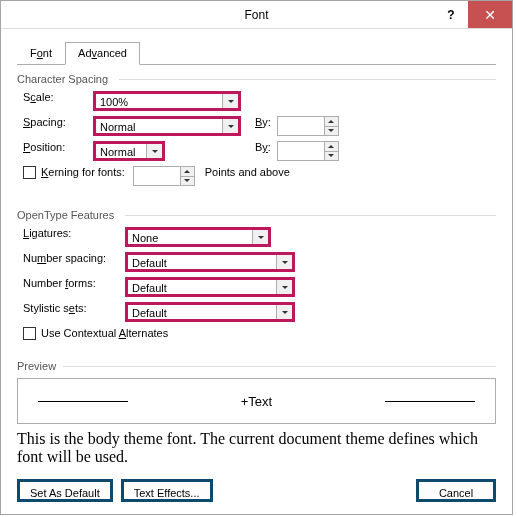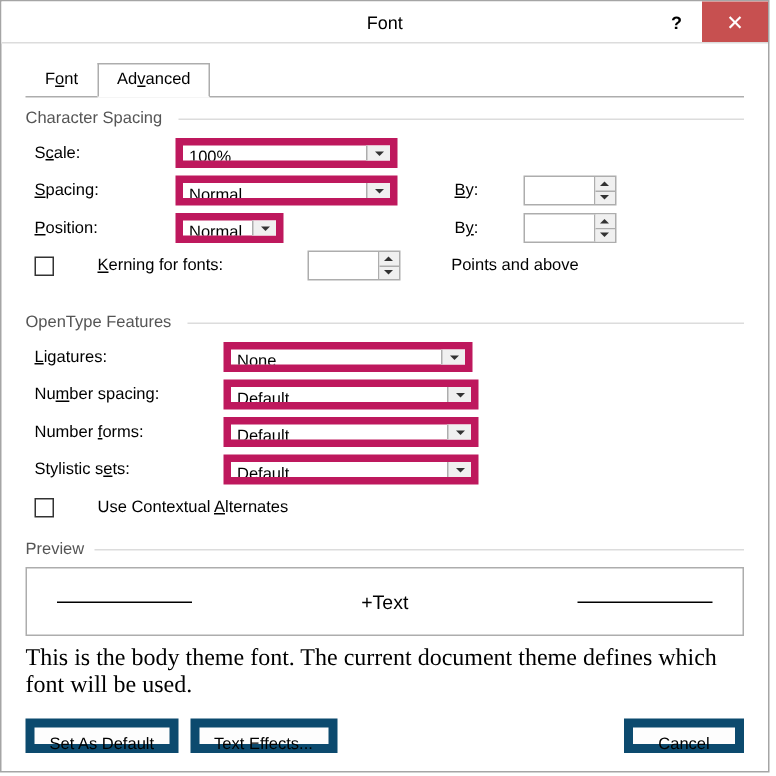--- a/index.html
+++ b/index.html
@@ -84,34 +84,32 @@
   .group-label::after {
     content: "";
     position: absolute;
     left: var(--line-start, 100px);
     right: 0;
     top: 50%;
     border-top: 1px solid #dcdcdc;
   }
   .row {
     display: flex;
-    align-items: center;
     margin: 3px 0 3px 6px;
     height: 22px;
-    gap: 24px;
   }
   .lbl {
     width: 70px;
   }
   .lbl-wide {
     width: 102px;
   }
   .combo {
     display: inline-flex;
-    border: 5px solid #be185d;
+    border: 3px solid #be185d;
     background: #fff;
     height: 20px;
   }
   .combo .val {
     padding: 2px 4px;
     flex: 1;
     overflow: hidden;
   }
   .combo .arrow {
     width: 16px;
@@ -189,21 +187,21 @@
   .preview-text {
     font-size: 13px;
   }
   .footer {
     position: absolute;
     left: 16px; right: 16px; bottom: 12px;
     display: flex;
     gap: 8px;
   }
   .pushbtn {
-    border: 6px solid #0c4a6e;
+    border: 3px solid #0c4a6e;
     background: #fdfdfd;
     padding: 4px 10px;
     min-width: 80px;
     text-align: center;
     cursor: default;
     height: 23px;
     line-height: 14px;
   }
   .pushbtn.default {
     border: 1px solid #0078d7;
@@ -293,21 +291,21 @@
       </div>
       <span style="margin-left:10px">Points and above</span>
     </div>
 
     <div style="height:18px"></div>
 
     <div class="group-label" style="--line-start:108px">OpenType Features</div>
 
     <div class="row">
       <span class="lbl-wide"><span class="underline">L</span>igatures:</span>
-      <div class="combo" style="width:166px">
+      <div class="combo" style="width:146px">
         <span class="val">None</span>
         <span class="arrow"></span>
       </div>
     </div>
     <div class="row">
       <span class="lbl-wide">Nu<span class="underline">m</span>ber spacing:</span>
       <div class="combo" style="width:170px">
         <span class="val">Default</span>
         <span class="arrow"></span>
       </div>

